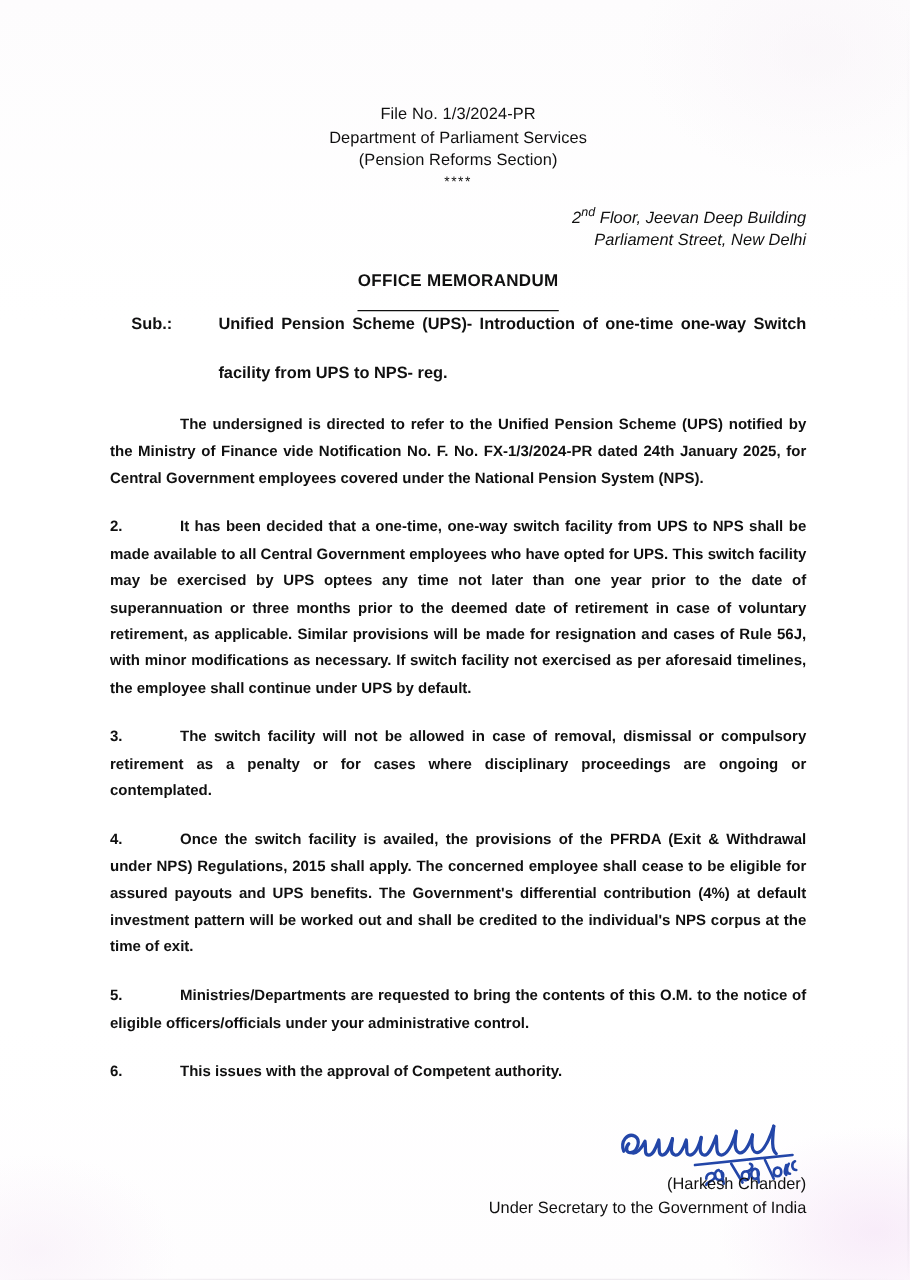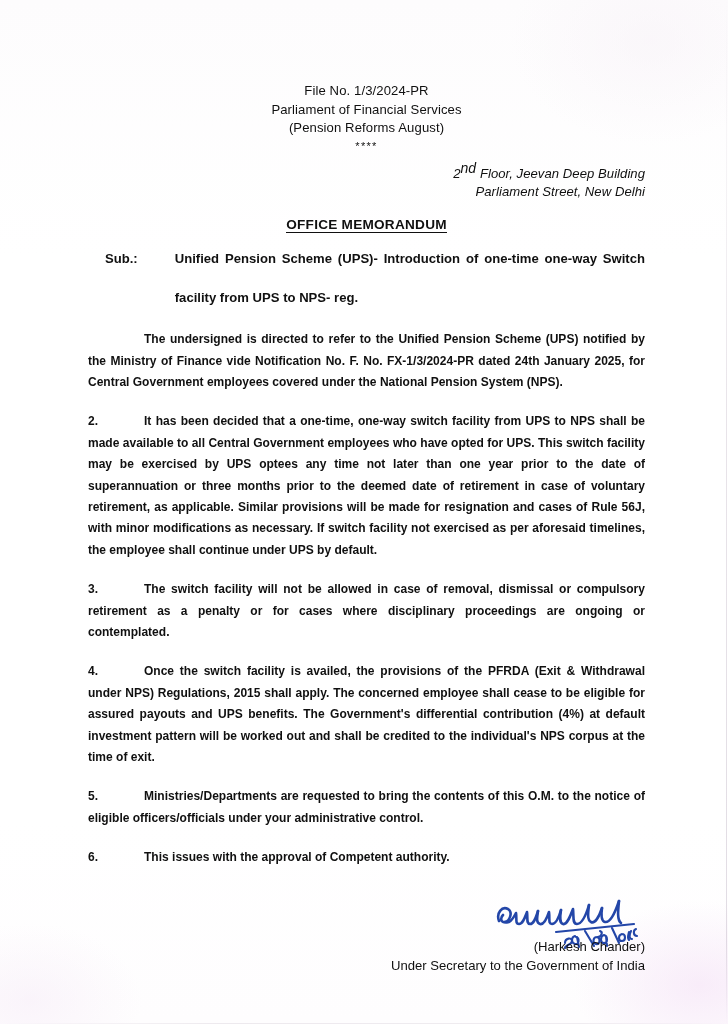--- a/index.html
+++ b/index.html
@@ -65,36 +65,36 @@
   
   .addr {
     margin-top: 12px;
     text-align: right;
     font-style: italic;
     font-size: 13.1px;
     line-height: 18.4px;
     letter-spacing: 0.05px;
   }
   .addr sup {
-    font-size: 14px;
+    font-size: 10px;
     vertical-align: super;
     line-height: 0;
   }
 
   
   .om-title {
     margin-top: 15px;
     text-align: center;
     font-weight: bold;
     font-size: 13.6px;
     letter-spacing: 0.25px;
   }
   .om-title span {
     border-bottom: 1.4px solid #101010;
-    padding-bottom: 0;
+    padding-bottom: 16px;
     text-align: center;
   }
 
   
   .subject {
     margin-top: 17px;
     display: flex;
     font-weight: bold;
     font-size: 13.1px;
     line-height: 19.5px;
@@ -165,22 +165,22 @@
 <body>
 
 <div class="page">
   <div class="edge-right"></div>
   <div class="edge-bottom"></div>
 
   <div class="content">
 
     <div class="letterhead">
       <div>File No. 1/3/2024-PR</div>
-      <div>Parliament of Financial Services</div>
-      <div>(Pension Reforms August)</div>
+      <div>Department of Parliament Services</div>
+      <div>(Pension Reforms Section)</div>
       <div class="stars">****</div>
     </div>
 
     <div class="addr">
       <div><span>2</span><sup>nd</sup><span> Floor, Jeevan Deep Building</span></div>
       <div>Parliament Street, New Delhi</div>
     </div>
 
     <div class="om-title"><span>OFFICE MEMORANDUM</span></div>
 

